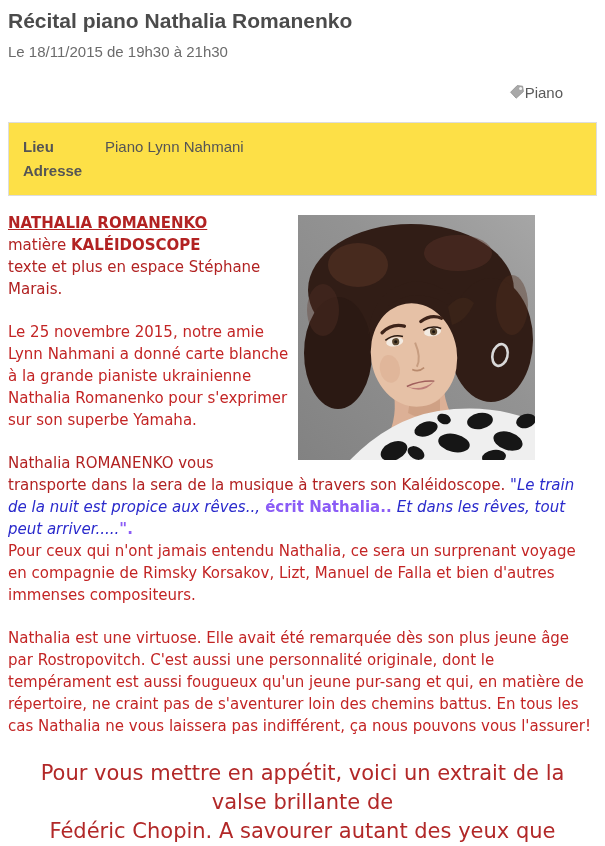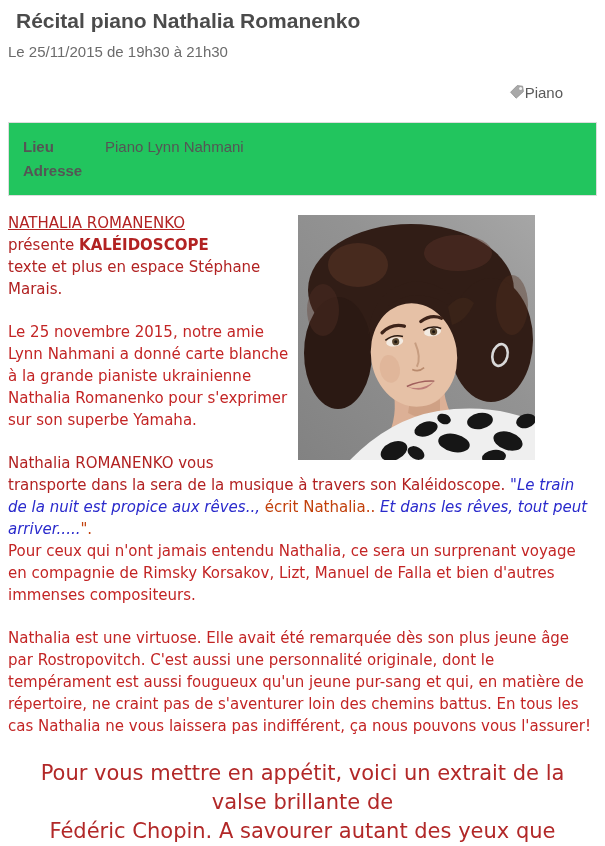--- a/index.html
+++ b/index.html
@@ -1,53 +1,53 @@
 <!DOCTYPE html>
 <html lang="fr"><head>
 <meta charset="utf-8">
 <style>
   html,body{margin:0;padding:0;background:#fff;}
   body{width:605px;font-family:"Liberation Sans",sans-serif;color:#4a4a4a;}
   .page{padding:6px 8px 0 8px;box-sizing:border-box;width:605px;}
 
-  .page-title{font-size:21px;font-weight:bold;color:#4b4b4b;margin:2px 0 8px 8px;line-height:26px;}
+  .page-title{font-size:21px;font-weight:bold;color:#4b4b4b;margin:2px 0 8px 0;line-height:26px;}
   .event-date{font-size:15px;color:#6b6b6b;line-height:20px;}
 
   .tag-row{display:flex;justify-content:flex-end;align-items:center;margin:20px 34px 0 0;height:20px;}
   .tag-row .tag-label{font-size:15px;color:#5a5a5a;}
   .tag-icon-svg{display:block;}
 
-  .info-box{margin-top:20px;background:#22c55e;border:1px solid #ddd;padding:12px 14px;}
+  .info-box{margin-top:20px;background:#fde047;border:1px solid #ddd;padding:12px 14px;}
   .info-row{display:flex;line-height:24px;font-size:15px;color:#555;}
   .info-row + .info-row{}
   .info-label{font-weight:bold;width:82px;flex:0 0 82px;}
   .info-value{flex:1;}
 
   .article{margin-top:16px;font-family:"DejaVu Sans",sans-serif;font-size:15px;line-height:22px;color:#b22222;}
   .portrait{float:right;width:237px;height:245px;margin:3px 62px 10px 8px;}
   .portrait svg{display:block;width:237px;height:245px;}
 
   .para{margin:0 0 21px 0;}
   .para.last{margin-bottom:0;}
-  .intro-name{font-weight:normal;text-decoration:underline;}
+  .intro-name{font-weight:bold;text-decoration:underline;}
   .intro-bold{font-weight:bold;}
   .comic{color:#c32525;}
   .quote-italic{color:#2a2acc;font-style:italic;}
-  .quote-plain{color:#c2410c;}
+  .quote-plain{color:#8b5cf6;font-weight:bold;}
 
   .outro{clear:both;margin:22px auto 0 auto;max-width:545px;text-align:center;
          font-family:"DejaVu Sans",sans-serif;font-size:21px;line-height:29px;color:#b22828;}
 </style>
 </head>
 <body>
 
 <div class="page">
 
   <h1 class="page-title">Récital piano Nathalia Romanenko</h1>
-  <div class="event-date">Le 25/11/2015 de 19h30 à 21h30</div>
+  <div class="event-date">Le 18/11/2015 de 19h30 à 21h30</div>
 
   <div class="tag-row">
     <span>
       <svg class="tag-icon-svg" width="16" height="16" viewBox="0 0 16 16">
         <path d="M8.2 1.6 L13.6 2.2 L14.4 7.6 L7.2 14.2 L1.6 8.2 Z" fill="#a9a9a9" stroke="#8f8f8f" stroke-width="0.8"></path>
         <circle cx="11.6" cy="4.4" r="1.5" fill="#f4f4f4"></circle>
       </svg>
     </span>
     <span class="tag-label">Piano</span>
   </div>
@@ -128,21 +128,21 @@
           <ellipse cx="210" cy="226" rx="15" ry="9" transform="rotate(18 210 226)"></ellipse>
           <ellipse cx="228" cy="206" rx="10" ry="7" transform="rotate(-16 228 206)"></ellipse>
           <ellipse cx="118" cy="238" rx="9" ry="6" transform="rotate(30 118 238)"></ellipse>
           <ellipse cx="196" cy="242" rx="12" ry="7" transform="rotate(-8 196 242)"></ellipse>
           <ellipse cx="146" cy="204" rx="7" ry="5" transform="rotate(22 146 204)"></ellipse>
         </g>
       </svg>
     </div>
 
     <p class="para"><span class="intro-name">NATHALIA ROMANENKO</span><br>
-      <span>présente </span><span class="intro-bold">KALÉIDOSCOPE</span><br>
+      <span>matière </span><span class="intro-bold">KALÉIDOSCOPE</span><br>
       <span>texte et plus en espace Stéphane Marais.</span></p>
 
     <p class="para comic">Le 25 novembre 2015, notre amie Lynn Nahmani a donné carte blanche à la grande pianiste ukrainienne Nathalia Romanenko pour s'exprimer sur son superbe Yamaha.</p>
 
     <p class="para last"><span>Nathalia ROMANENKO vous transporte dans la sera de la musique à travers son Kaléidoscope. </span><span class="quote-italic">"Le train de la nuit est propice aux rêves..,</span><span class="quote-plain"> écrit Nathalia.. </span><span class="quote-italic">Et dans les rêves, tout peut arriver.....</span><span class="quote-plain">".</span><br>
       <span class="comic">Pour ceux qui n'ont jamais entendu Nathalia, ce sera un surprenant voyage en compagnie de Rimsky Korsakov, Lizt, Manuel de Falla et bien d'autres immenses compositeurs.</span></p>
 
     <p class="para comic" style="margin-top:21px;">Nathalia est une virtuose. Elle avait été remarquée dès son plus jeune âge par Rostropovitch. C'est aussi une personnalité originale, dont le tempérament est aussi fougueux qu'un jeune pur-sang et qui, en matière de répertoire, ne craint pas de s'aventurer loin des chemins battus. En tous les cas Nathalia ne vous laissera pas indifférent, ça nous pouvons vous l'assurer!</p>
 
   </div>

